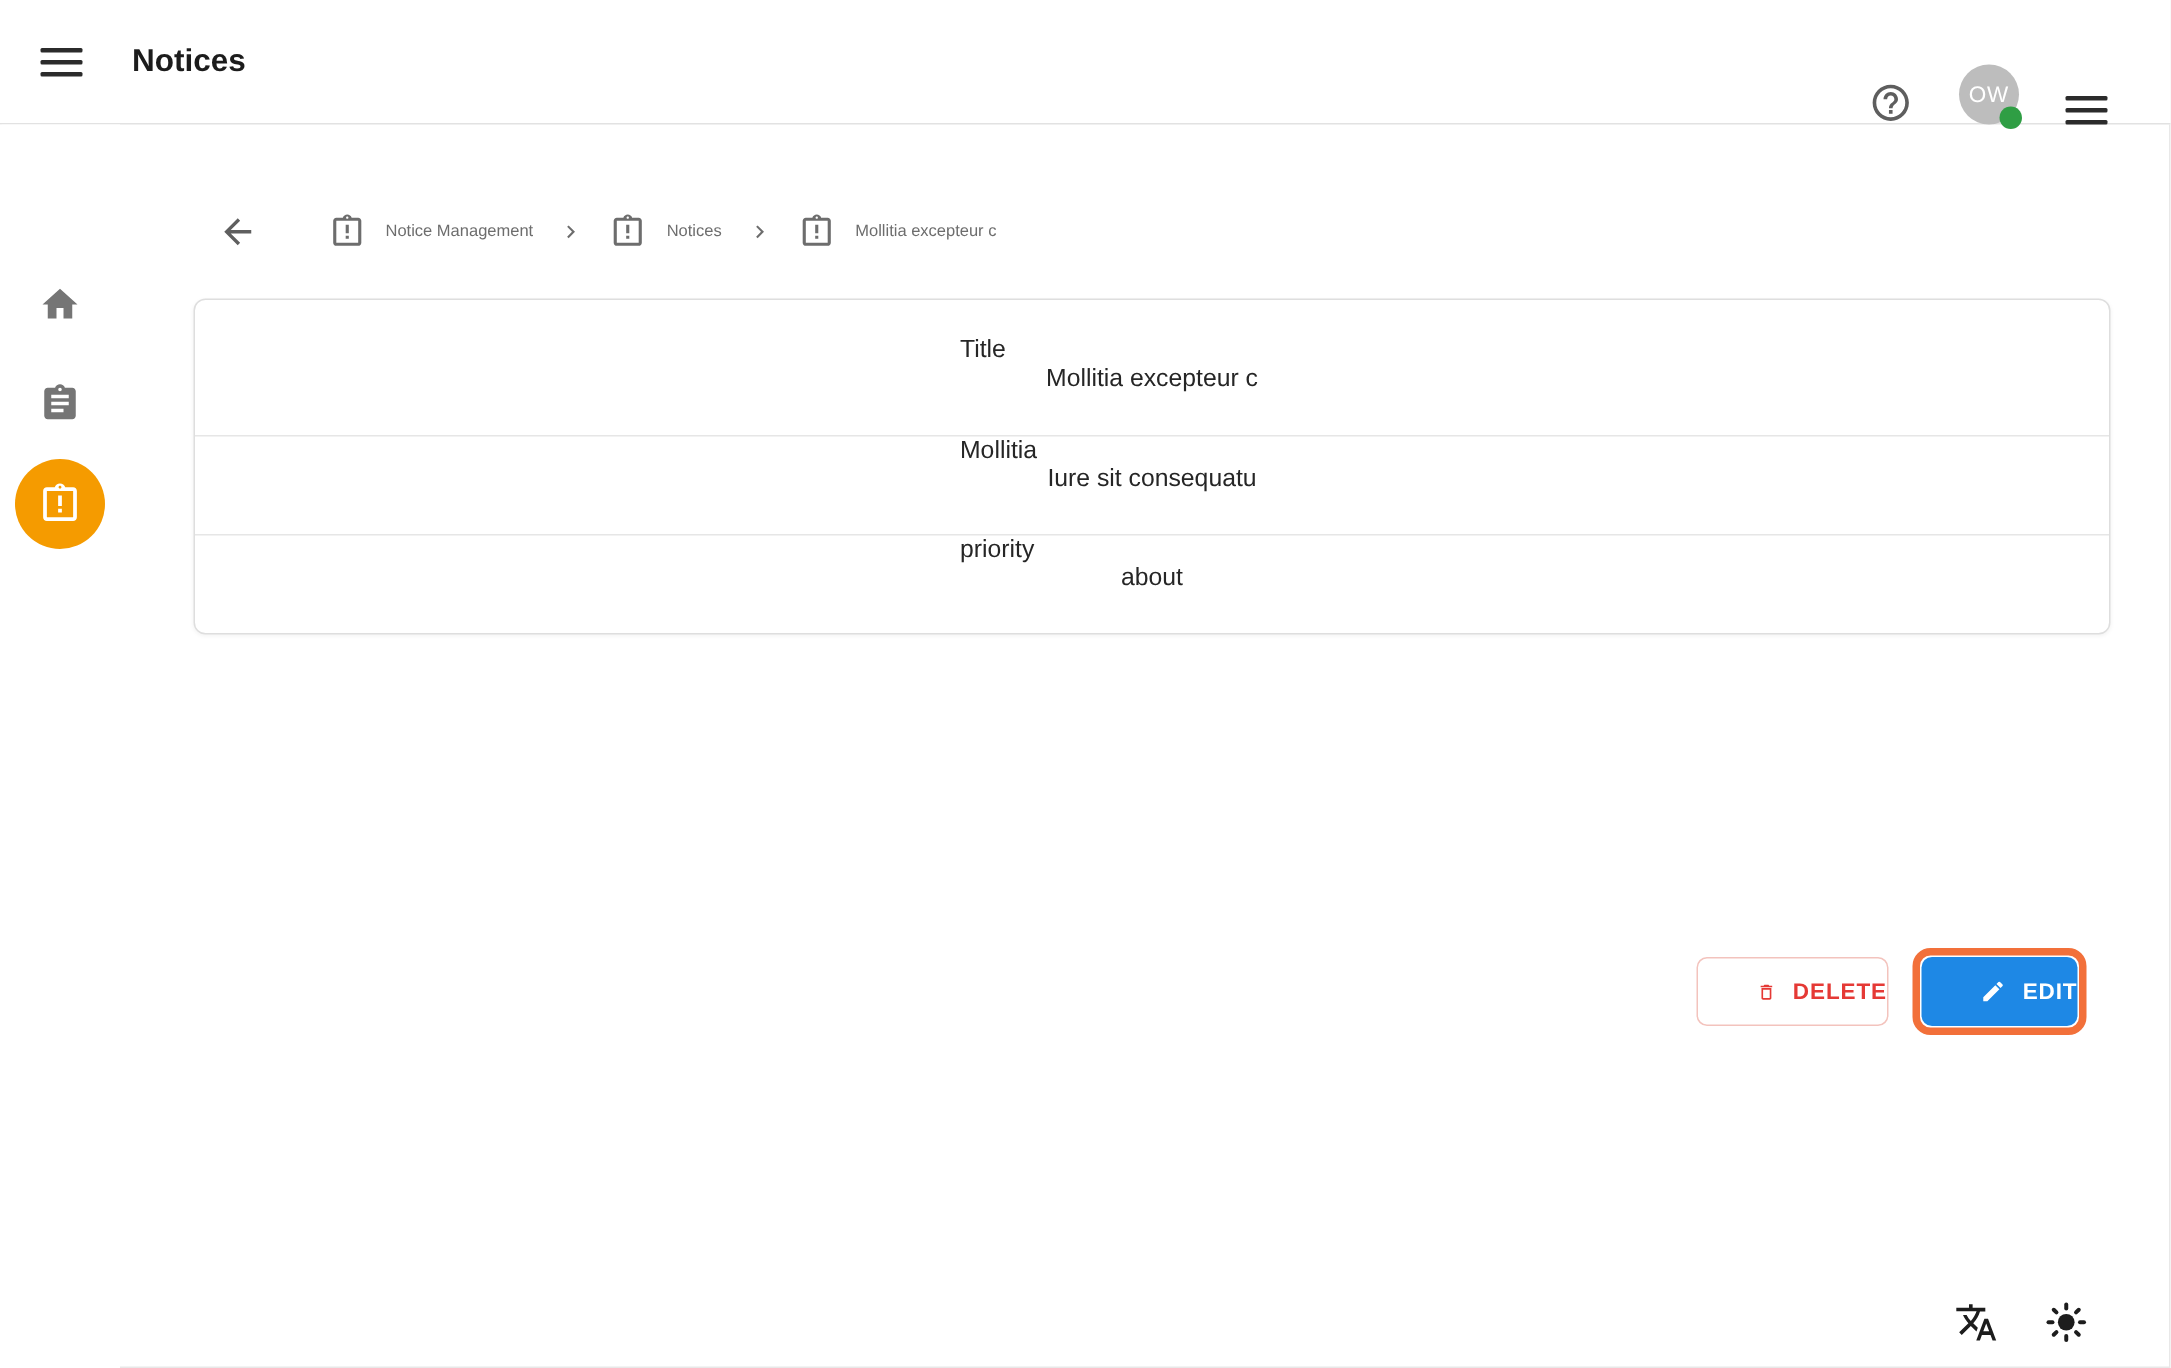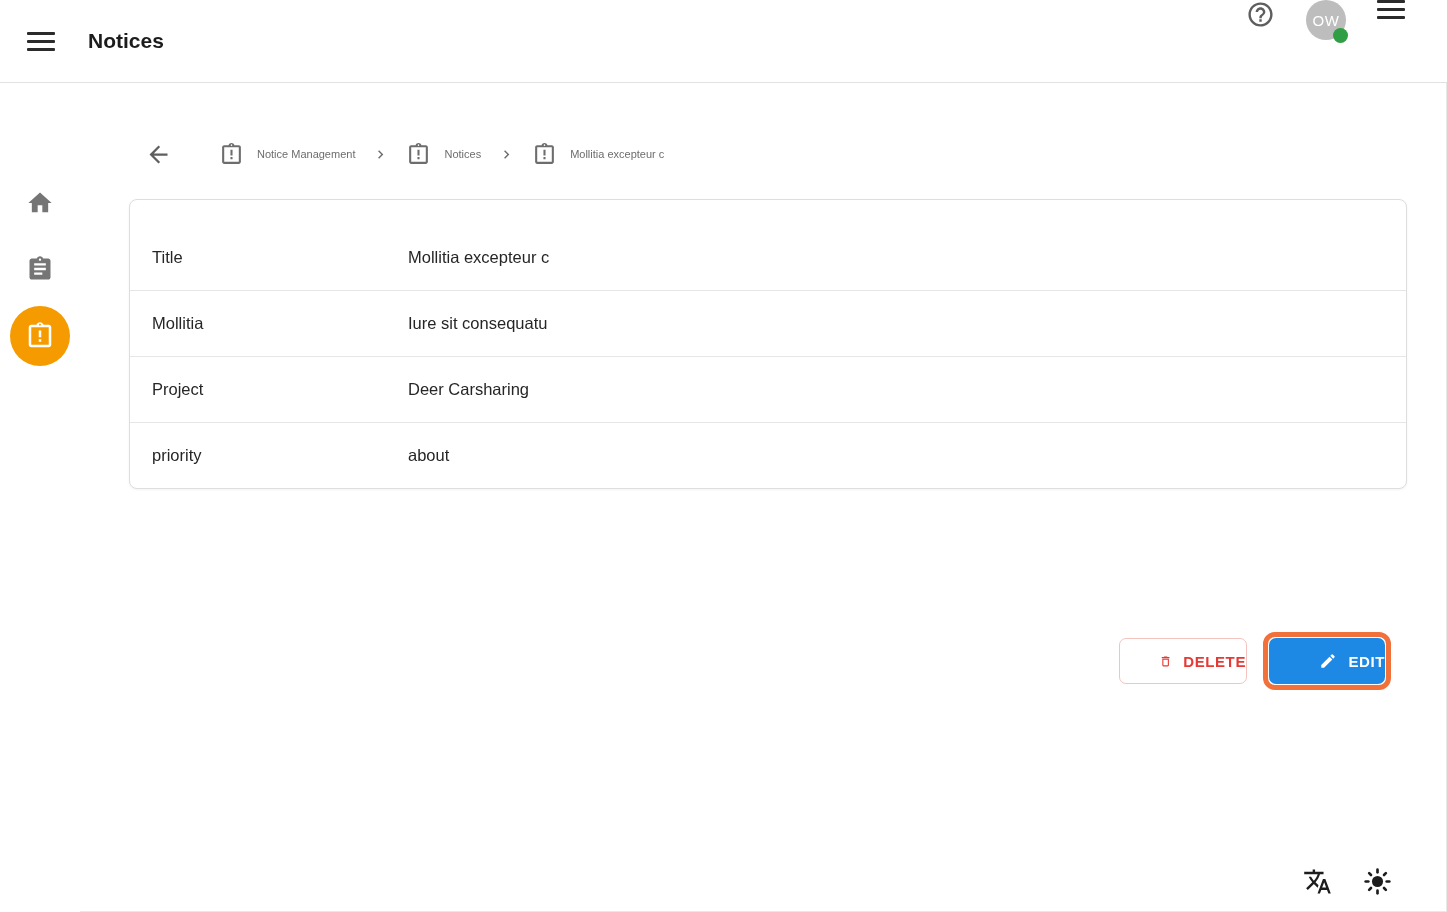--- a/index.html
+++ b/index.html
@@ -16,21 +16,21 @@
   
   .appbar {
     position: absolute; top: 0; left: 0; right: 0; height: 83px;
     background: #fff; border-bottom: 1px solid #e2e2e2;
     display: flex; align-items: center;
   }
   .hamburger { width: 28px; cursor: pointer; display: flex; flex-direction: column; gap: 5px; }
   .hamburger span { display: block; height: 3px; background: #2b2b2b; border-radius: 1px; }
   .appbar .hamburger.left { margin-left: 27px; }
   .appbar-title { margin-left: 33px; font-size: 21px; font-weight: 700; color: #1c1c1c; }
-  .appbar-right { position: absolute; right: 42px; top: 0; height: 83px; display: flex; align-items: flex-start; gap: 31px; }
+  .appbar-right { position: absolute; right: 42px; top: 0; height: 83px; display: flex; align-items: flex-end; gap: 31px; }
   .help-icon { width: 29px; height: 29px; color: #5e5e5e; cursor: pointer; }
   .avatar { position: relative; width: 40px; height: 40px; border-radius: 50%; background: #bdbdbd;
             display: flex; align-items: center; justify-content: center; cursor: pointer; }
   .avatar-initials { color: #ffffff; font-size: 15px; letter-spacing: .5px; }
   .status-dot { position: absolute; right: -2px; bottom: -3px; width: 15px; height: 15px;
                 border-radius: 50%; background: var(--online-green); }
 
   
   .sidebar { position: absolute; top: 83px; left: 0; width: 80px; bottom: 0; background: #fff; }
   .side-item { position: absolute; left: 0; width: 80px; display: flex; justify-content: center; cursor: pointer; }
@@ -53,35 +53,35 @@
   .crumb-sep { width: 17px; height: 17px; color: #6d6d6d; margin: 0 2px; }
 
   
   .card { position: absolute; left: 129px; top: 199px; width: 1278px;
           background: #fff; border: 1px solid #dedede; border-radius: 8px;
           box-shadow: 0 1px 3px rgba(0,0,0,.05); }
   .card-head { padding: 23px 22px 0 22px; }
   .card-title { font-size: 27px; font-weight: 400; color: #1d1d1d; line-height: 34px; }
   .card-subtitle { margin-top: 6px; font-size: 16.5px; color: #8a8a8a; line-height: 22px; }
   .field-rows { margin-top: 24px; }
-  .field-row { display: flex; align-items: center; height: 66px; padding: 0 22px; }
+  .field-row { display: flex; align-items: center; height: 66px; padding: 0 22px; flex-direction: column; }
   .field-row + .field-row { border-top: 1px solid #e6e6e6; }
   .field-label { width: 256px; font-size: 16.5px; color: #262626; flex: none; }
   .field-value { font-size: 16.5px; color: #262626; }
 
   
   .actions { position: absolute; top: 632px; left: 129px; width: 1278px;
              display: flex; justify-content: flex-end; align-items: center; gap: 16px; padding-right: 16px; }
-  .btn { display: flex; align-items: center; justify-content: flex-end; gap: 11px;
+  .btn { display: flex; align-items: center; justify-content: center; gap: 11px;
          height: 46px; border-radius: 7px; font-size: 15px; font-weight: 700;
          letter-spacing: .6px; cursor: pointer; font-family: "Liberation Sans", sans-serif; padding-left: 39px; }
   .btn-delete { width: 128px; background: #fff; border: 1px solid #f3c3bd; color: var(--delete-red); }
   .btn-delete svg { width: 19px; height: 19px; }
   .edit-ring { border: 5px solid var(--highlight-ring); border-radius: 12px; padding: 1px; background: #ffffff; }
-  .btn-edit { width: 116px; background: var(--edit-blue); border: none; color: #ffffff; }
+  .btn-edit { width: 104px; background: var(--edit-blue); border: none; color: #ffffff; }
   .btn-edit svg { width: 18px; height: 18px; }
 
   
   .util-icons { position: absolute; right: 55px; bottom: 16px; display: flex; align-items: center; gap: 31px; }
   .util-icons svg { width: 29px; height: 29px; color: #1d1d1d; cursor: pointer; }
 </style>
 </head>
 <body>
 
 <header class="appbar">
@@ -162,24 +162,20 @@
 
 <section class="card">
   <div class="field-rows">
     <div class="field-row">
       <div class="field-label">Title</div>
       <div class="field-value">Mollitia excepteur c</div>
     </div>
     <div class="field-row">
       <div class="field-label">Mollitia</div>
       <div class="field-value">Iure sit consequatu</div>
-    </div>
-    <div class="field-row">
-      <div class="field-label">Project</div>
-      <div class="field-value">Deer Carsharing</div>
     </div>
     <div class="field-row">
       <div class="field-label">priority</div>
       <div class="field-value">about</div>
     </div>
   </div>
 </section>
 
 <div class="actions">
   <button class="btn btn-delete">

